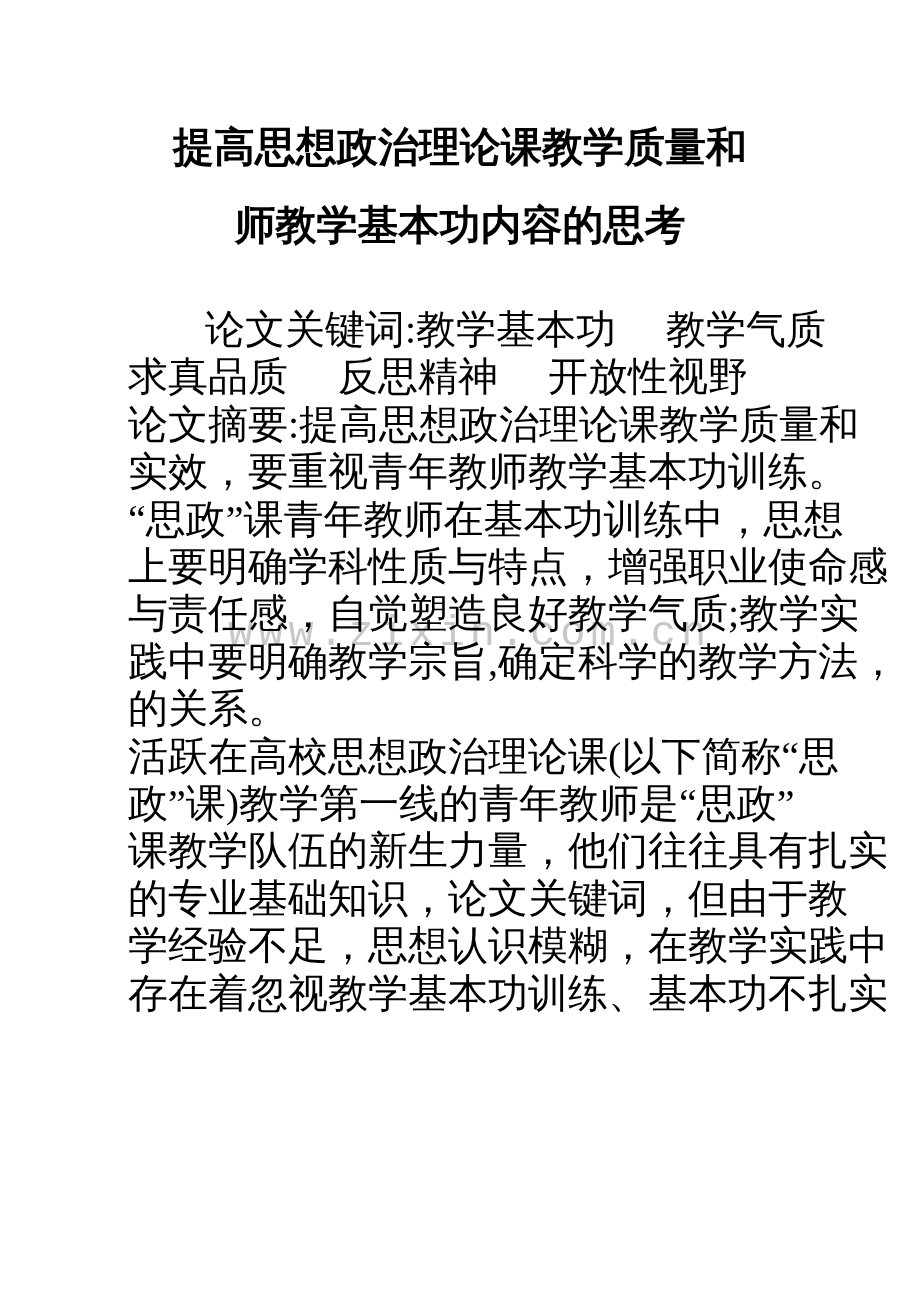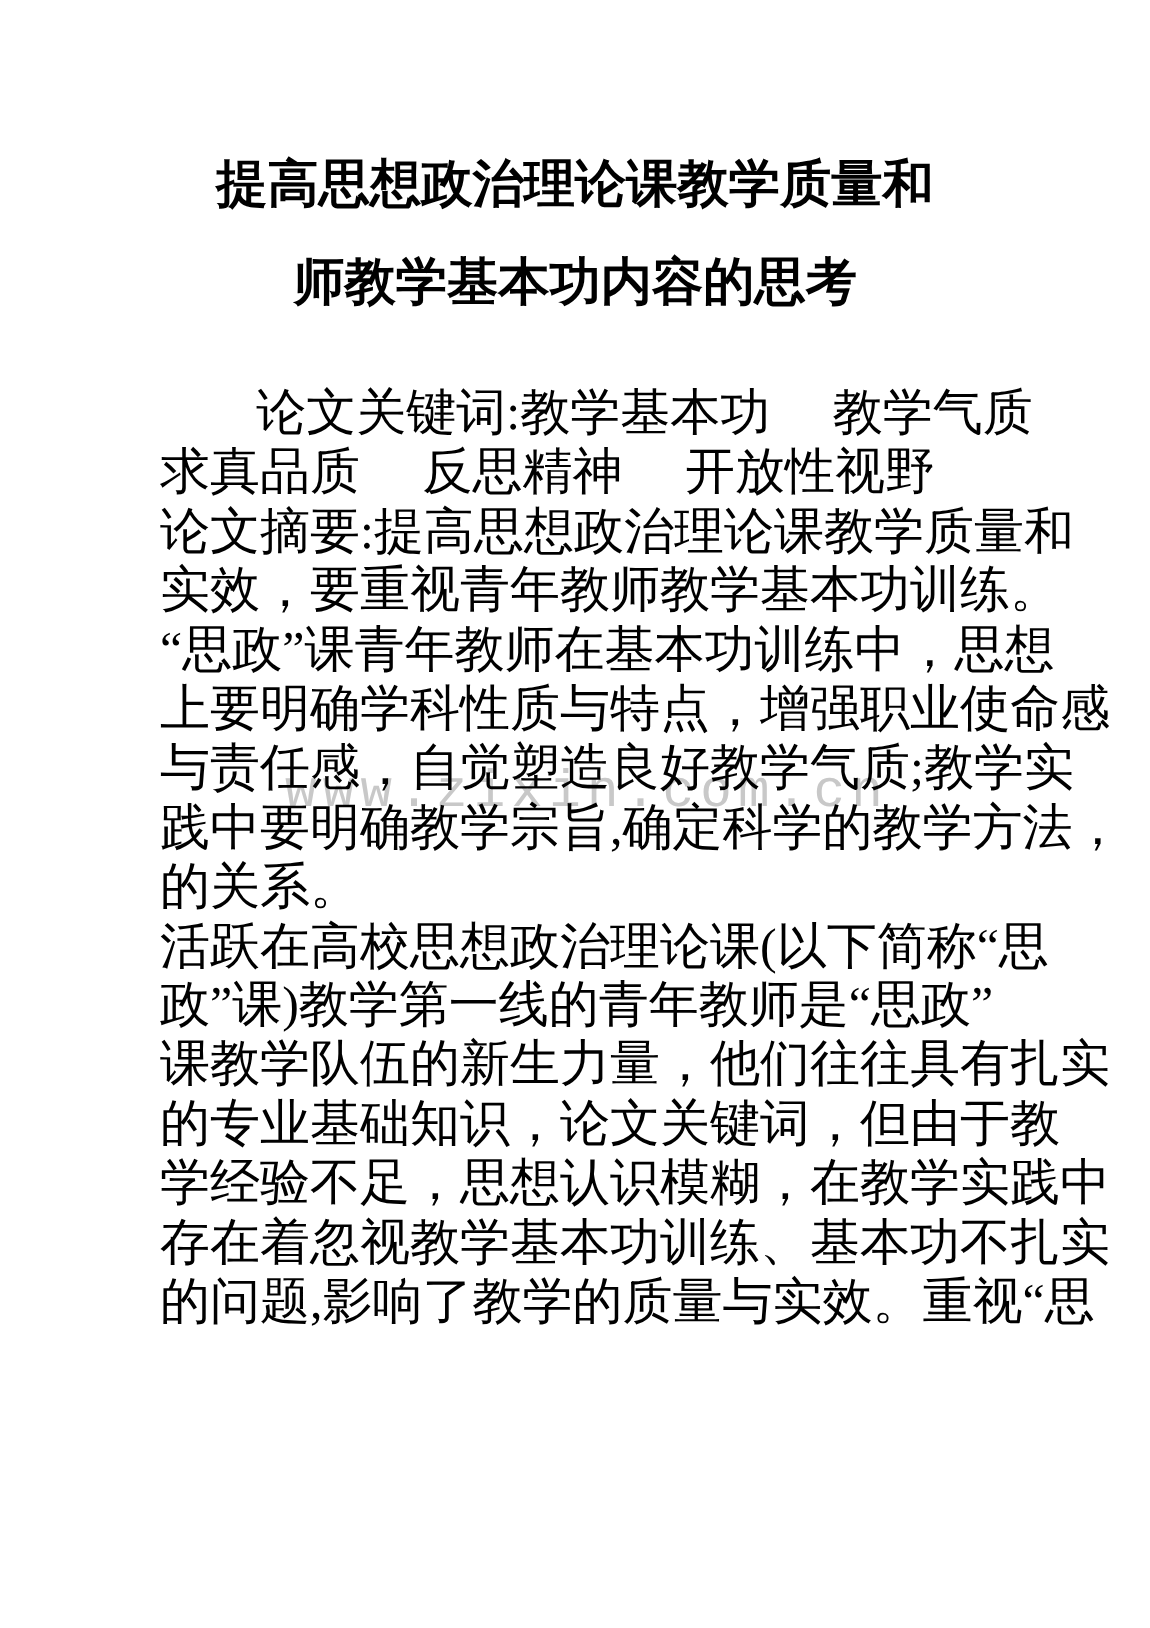--- a/index.html
+++ b/index.html
@@ -79,16 +79,15 @@
     <div class="text-line">上要明确学科性质与特点，增强职业使命感</div>
     <div class="text-line">与责任感，自觉塑造良好教学气质;教学实</div>
     <div class="text-line">践中要明确教学宗旨,确定科学的教学方法，</div>
     <div class="text-line">的关系。</div>
     <div class="text-line">活跃在高校思想政治理论课(以下简称“思</div>
     <div class="text-line">政”课)教学第一线的青年教师是“思政”</div>
     <div class="text-line">课教学队伍的新生力量，他们往往具有扎实</div>
     <div class="text-line">的专业基础知识，论文关键词，但由于教</div>
     <div class="text-line">学经验不足，思想认识模糊，在教学实践中</div>
     <div class="text-line">存在着忽视教学基本功训练、基本功不扎实</div>
-    <div class="text-line">的问题,影响了教学的质量与实效。重视“思</div>
   </div>
 
 </div>
 
 </body></html>

